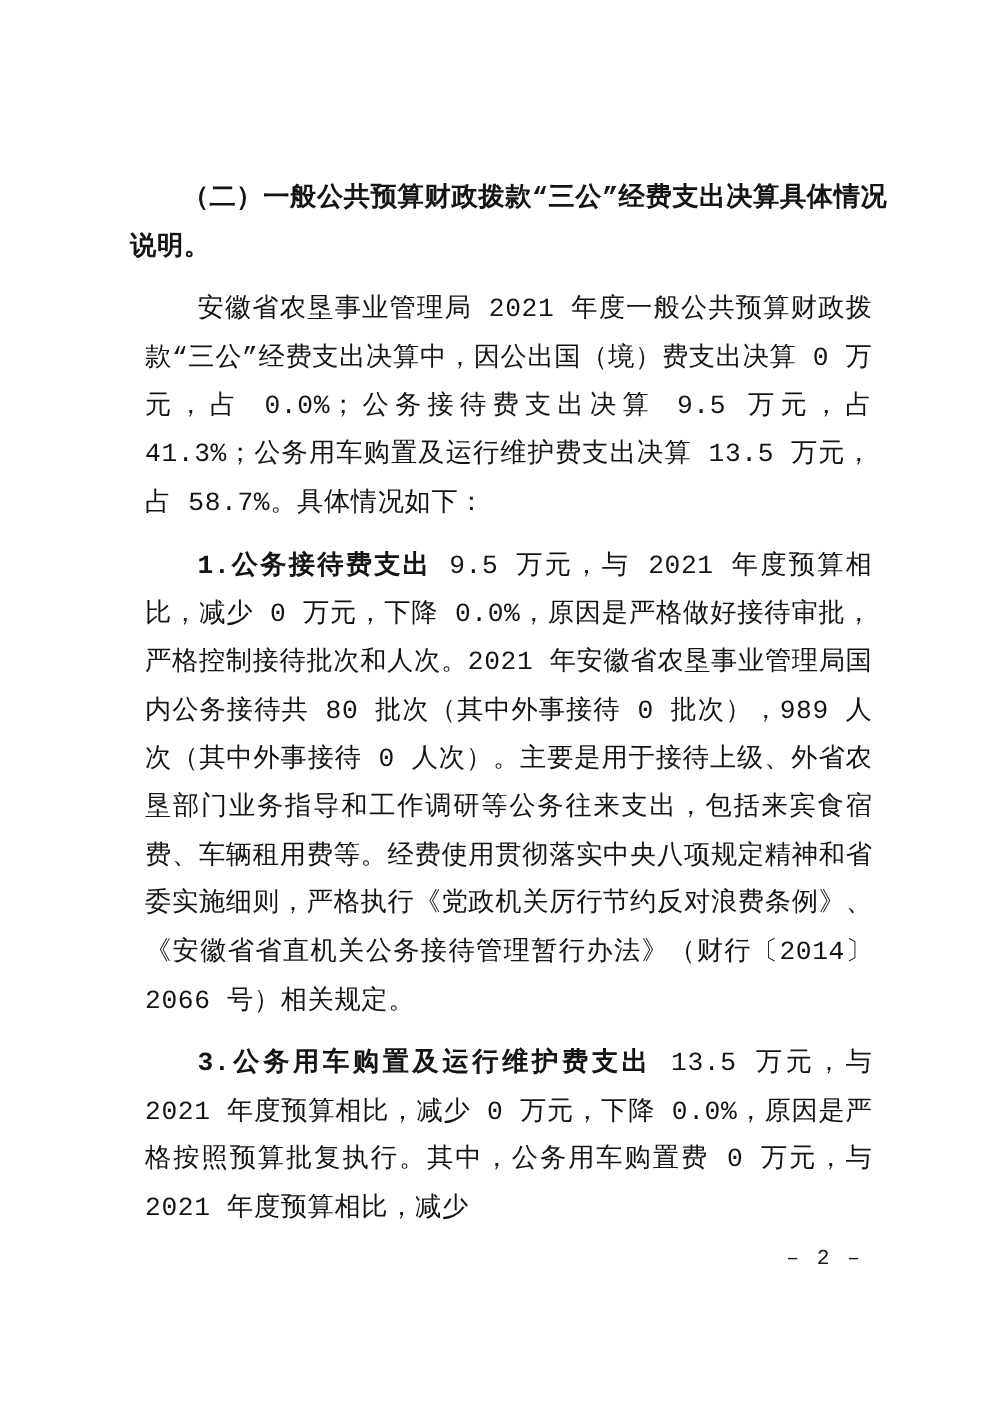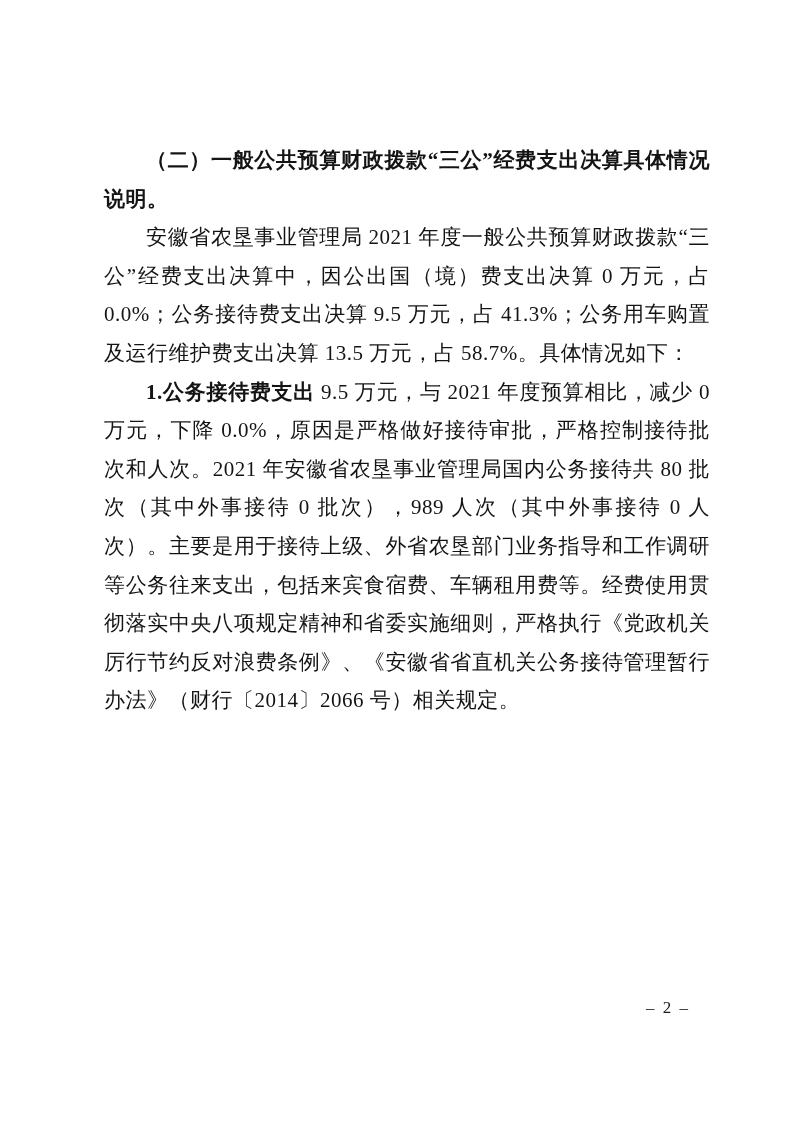--- a/index.html
+++ b/index.html
@@ -6,41 +6,41 @@
     margin: 0;
     padding: 0;
     background: #ffffff;
   }
   .page {
     position: relative;
     width: 794px;
     height: 1123px;
     background: #ffffff;
     overflow: hidden;
-    font-family: Liberation Serif, serif;
+    font-family: Liberation Mono, monospace;
     color: #141414;
   }
   .content {
     position: absolute;
     left: 104px;
     top: 141px;
     width: 606px;
     font-size: 21px;
     line-height: 38.6px;
     text-align: justify;
     letter-spacing: 0.5px;
   }
   .doc-heading {
     margin: 0;
     font-size: 21px;
     font-weight: bold;
     text-indent: 2em;
   }
   .doc-paragraph {
-    margin: 0;
+    margin: 12px;
     text-indent: 2em;
   }
   .lead-bold {
     font-weight: bold;
   }
   .page-footer {
     position: absolute;
     top: 998px;
     right: 104px;
     font-size: 17px;
@@ -54,17 +54,18 @@
 <div class="page">
   <div class="content">
 
     <p class="doc-heading">（二）一般公共预算财政拨款“三公”经费支出决算具体情况说明。</p>
 
     <p class="doc-paragraph"><span>安徽省农垦事业管理局 2021 年度一般公共预算财政拨款“三公”经费支出决算中，因公出国（境）费支出决算 0 万元，占 0.0%；公务接待费支出决算 9.5 万元，占 41.3%；公务用车购置及运行维护费支出决算 13.5 万元，占 58.7%。具体情况如下：</span></p>
 
 
     <p class="doc-paragraph"><span class="lead-bold">1.公务接待费支出</span><span> 9.5 万元，与 2021 年度预算相比，减少 0 万元，下降 0.0%，原因是严格做好接待审批，严格控制接待批次和人次。2021 年安徽省农垦事业管理局国内公务接待共 80 批次（其中外事接待 0 批次），989 人次（其中外事接待 0 人次）。主要是用于接待上级、外省农垦部门业务指导和工作调研等公务往来支出，包括来宾食宿费、车辆租用费等。经费使用贯彻落实中央八项规定精神和省委实施细则，严格执行《党政机关厉行节约反对浪费条例》、《安徽省省直机关公务接待管理暂行办法》（财行〔2014〕2066 号）相关规定。</span></p>
 
+    <p class="doc-paragraph"><span class="lead-bold">3.公务用车购置及运行维护费支出</span><span> 13.5 万元，与 2021 年度预算相比，减少 0 万元，下降 0.0%，原因是严格按照预算批复执行。其中，公务用车购置费 0 万元，与 2021 年度预算相比，减少</span></p>
 
   </div>
 
   <div class="page-footer">– 2 –</div>
 </div>
 
 </body></html>

